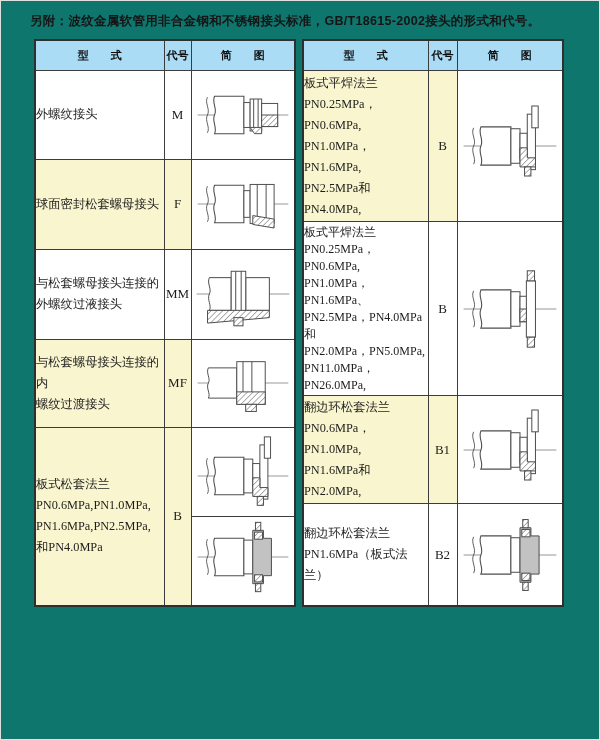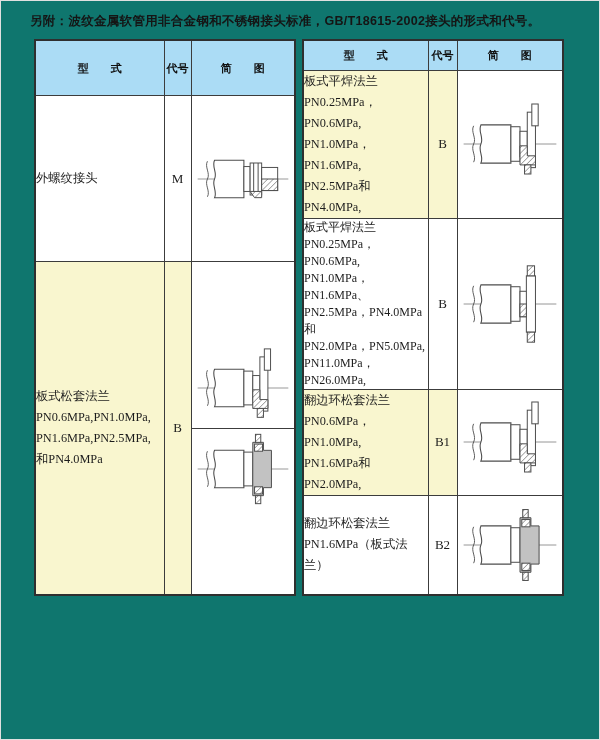--- a/index.html
+++ b/index.html
@@ -160,20 +160,55 @@
         <td class="cell-type">外螺纹接头</td>
         <td class="cell-code">M</td>
         <td class="cell-diagram">
               <div class="diag">
           <svg class="dwg" width="100" height="80" viewBox="0 0 110 90">
                   <use href="#sym-m" xlink:href="#sym-m"></use>
                 </svg>
               </div>
             </td>
       </tr>
+      <tr style="height:90px">
+        <td class="cell-type hl">球面密封松套螺母接头</td>
+        <td class="cell-code hl">F</td>
+        <td class="cell-diagram">
+              <div class="diag">
+          <svg class="dwg" width="100" height="80" viewBox="0 0 110 90">
+                  <use href="#sym-f" xlink:href="#sym-f"></use>
+                </svg>
+              </div>
+            </td>
+      </tr>
+      <tr style="height:90px">
+        <td class="cell-type">与松套螺母接头连接的
+外螺纹过液接头</td>
+        <td class="cell-code">MM</td>
+        <td class="cell-diagram">
+              <div class="diag">
+          <svg class="dwg" width="100" height="82" viewBox="0 0 110 90">
+                  <use href="#sym-mm" xlink:href="#sym-mm"></use>
+                </svg>
+              </div>
+            </td>
+      </tr>
+      <tr style="height:88px">
+        <td class="cell-type hl">与松套螺母接头连接的内
+螺纹过渡接头</td>
+        <td class="cell-code hl">MF</td>
+        <td class="cell-diagram">
+              <div class="diag">
+          <svg class="dwg" width="100" height="80" viewBox="0 0 110 90">
+                  <use href="#sym-mf" xlink:href="#sym-mf"></use>
+                </svg>
+              </div>
+            </td>
+      </tr>
       <tr style="height:179px">
         <td class="cell-type hl">板式松套法兰
 PN0.6MPa,PN1.0MPa,
 PN1.6MPa,PN2.5MPa,
 和PN4.0MPa</td>
         <td class="cell-code hl">B</td>
         <td class="cell-diagram">
           <div class="split">
             <div class="half first">
               <svg class="dwg" width="98" height="80" viewBox="0 0 110 90">

